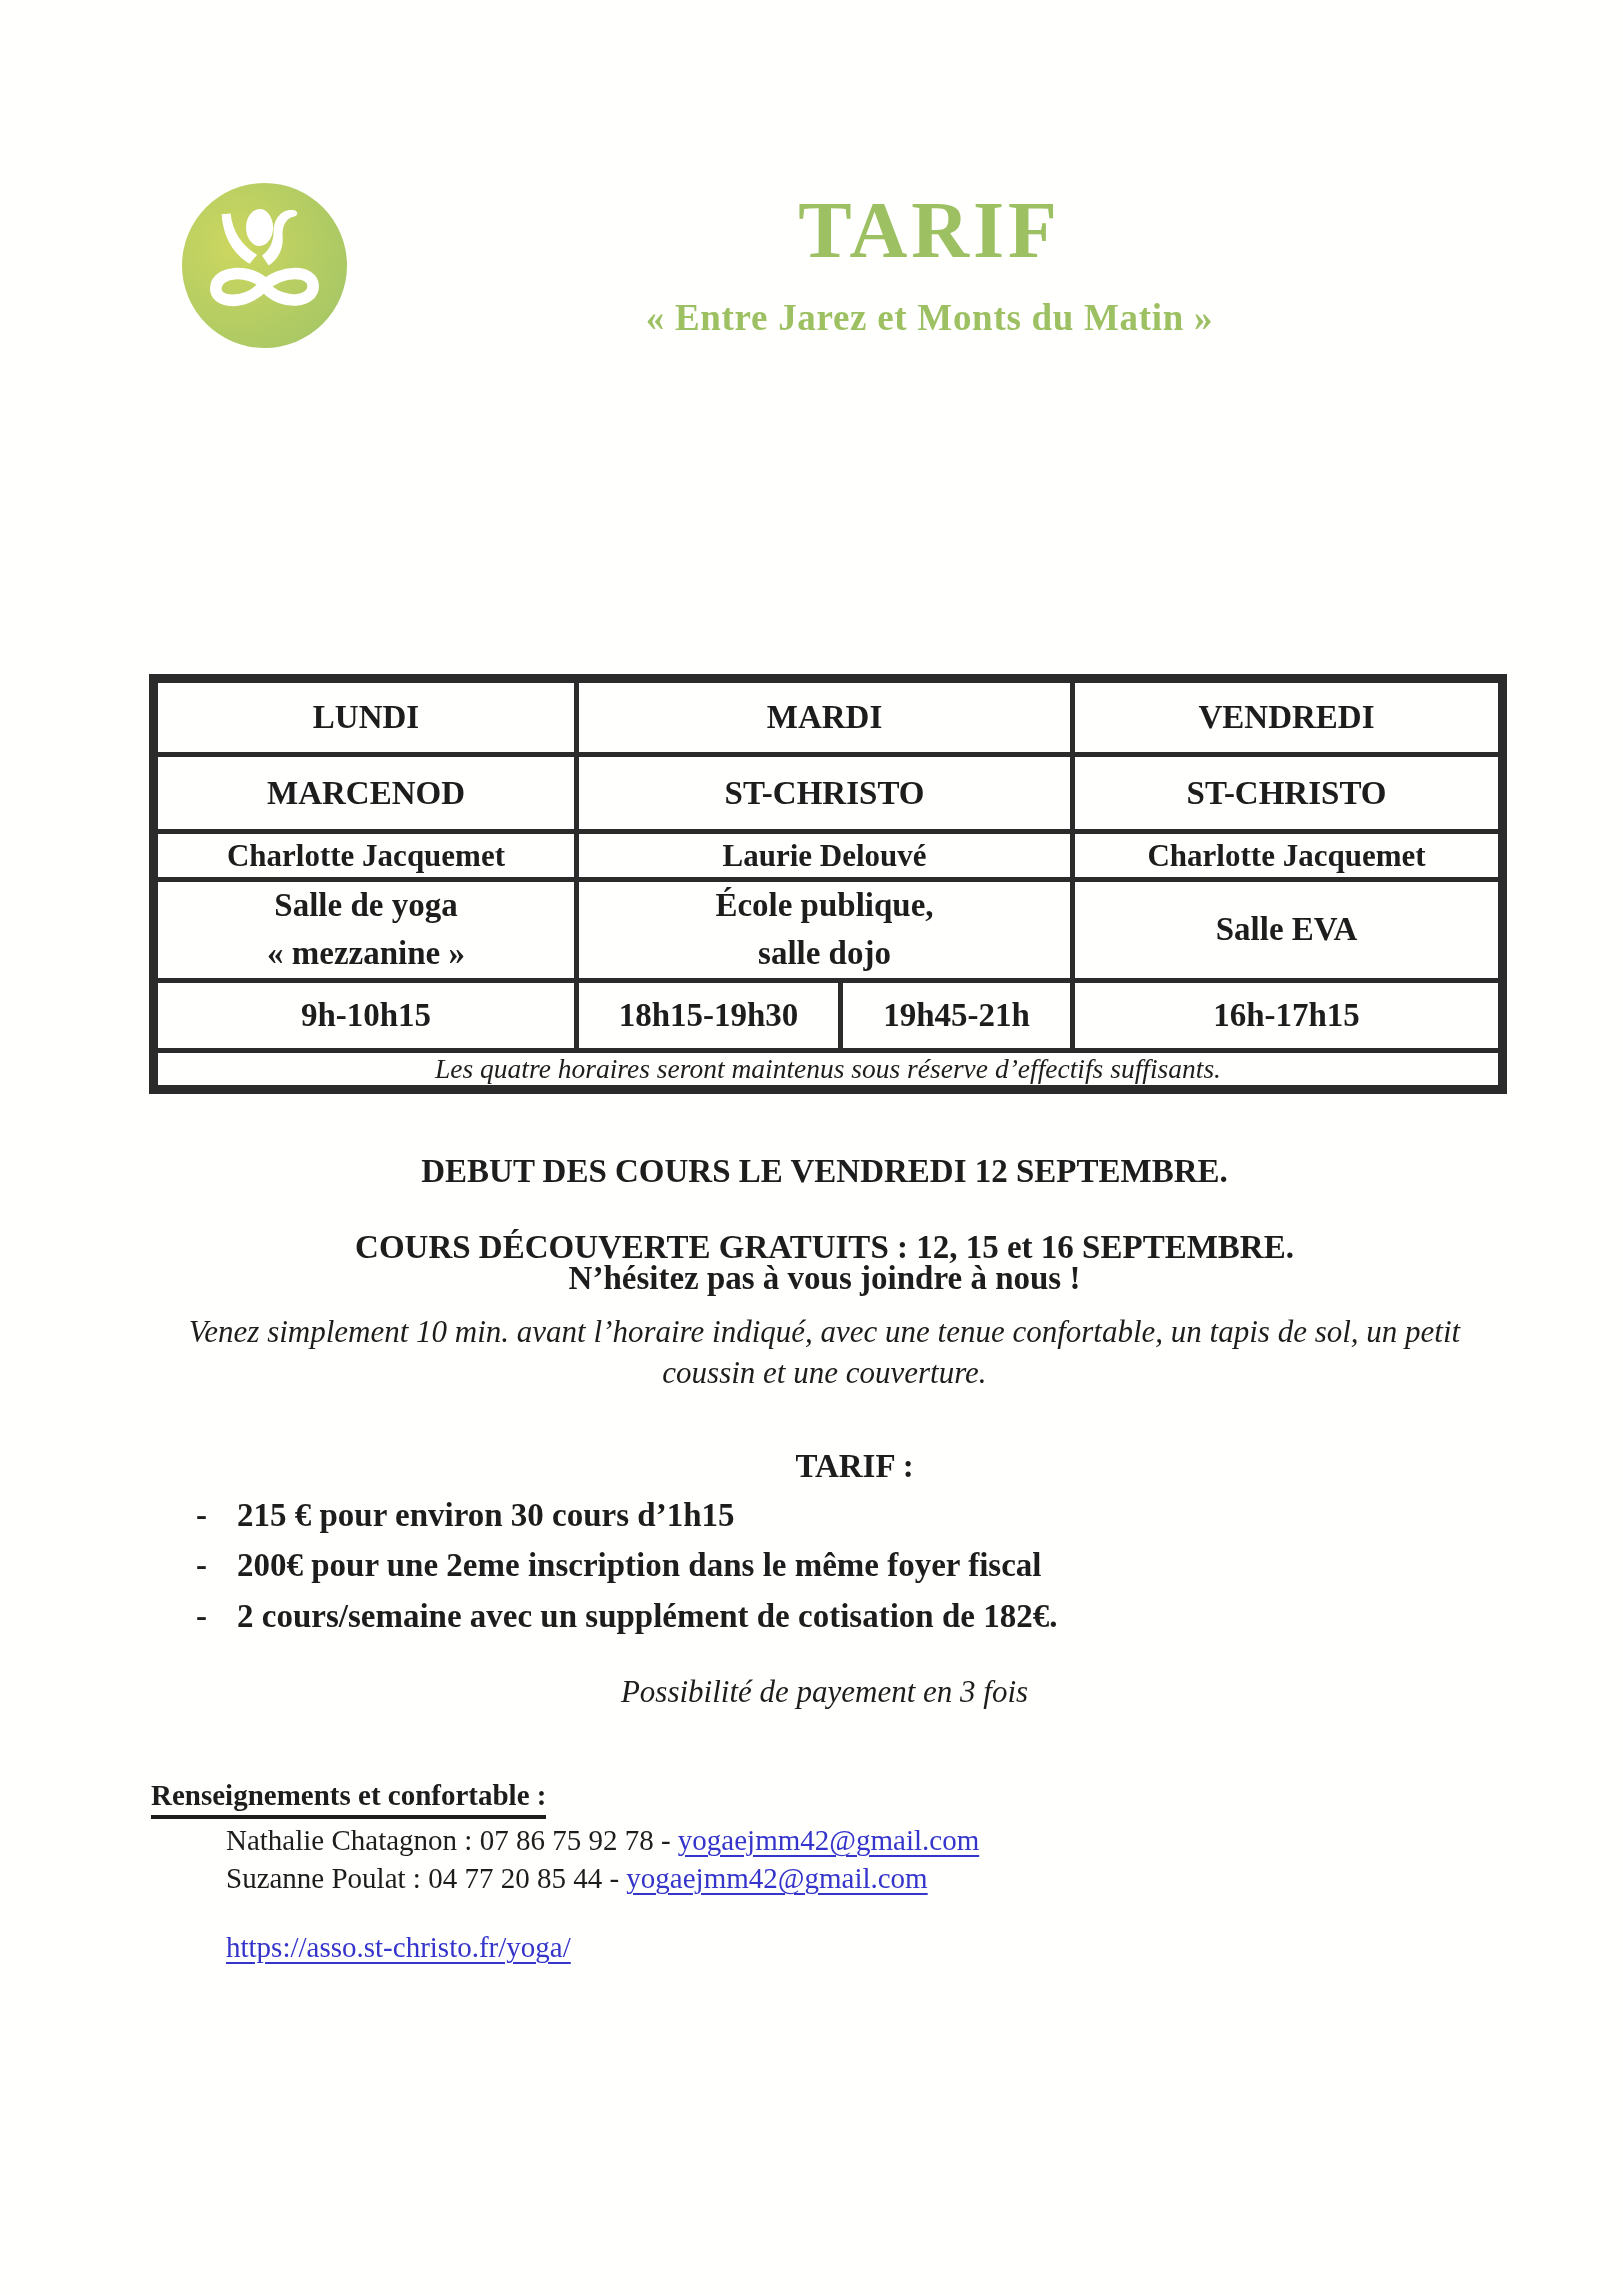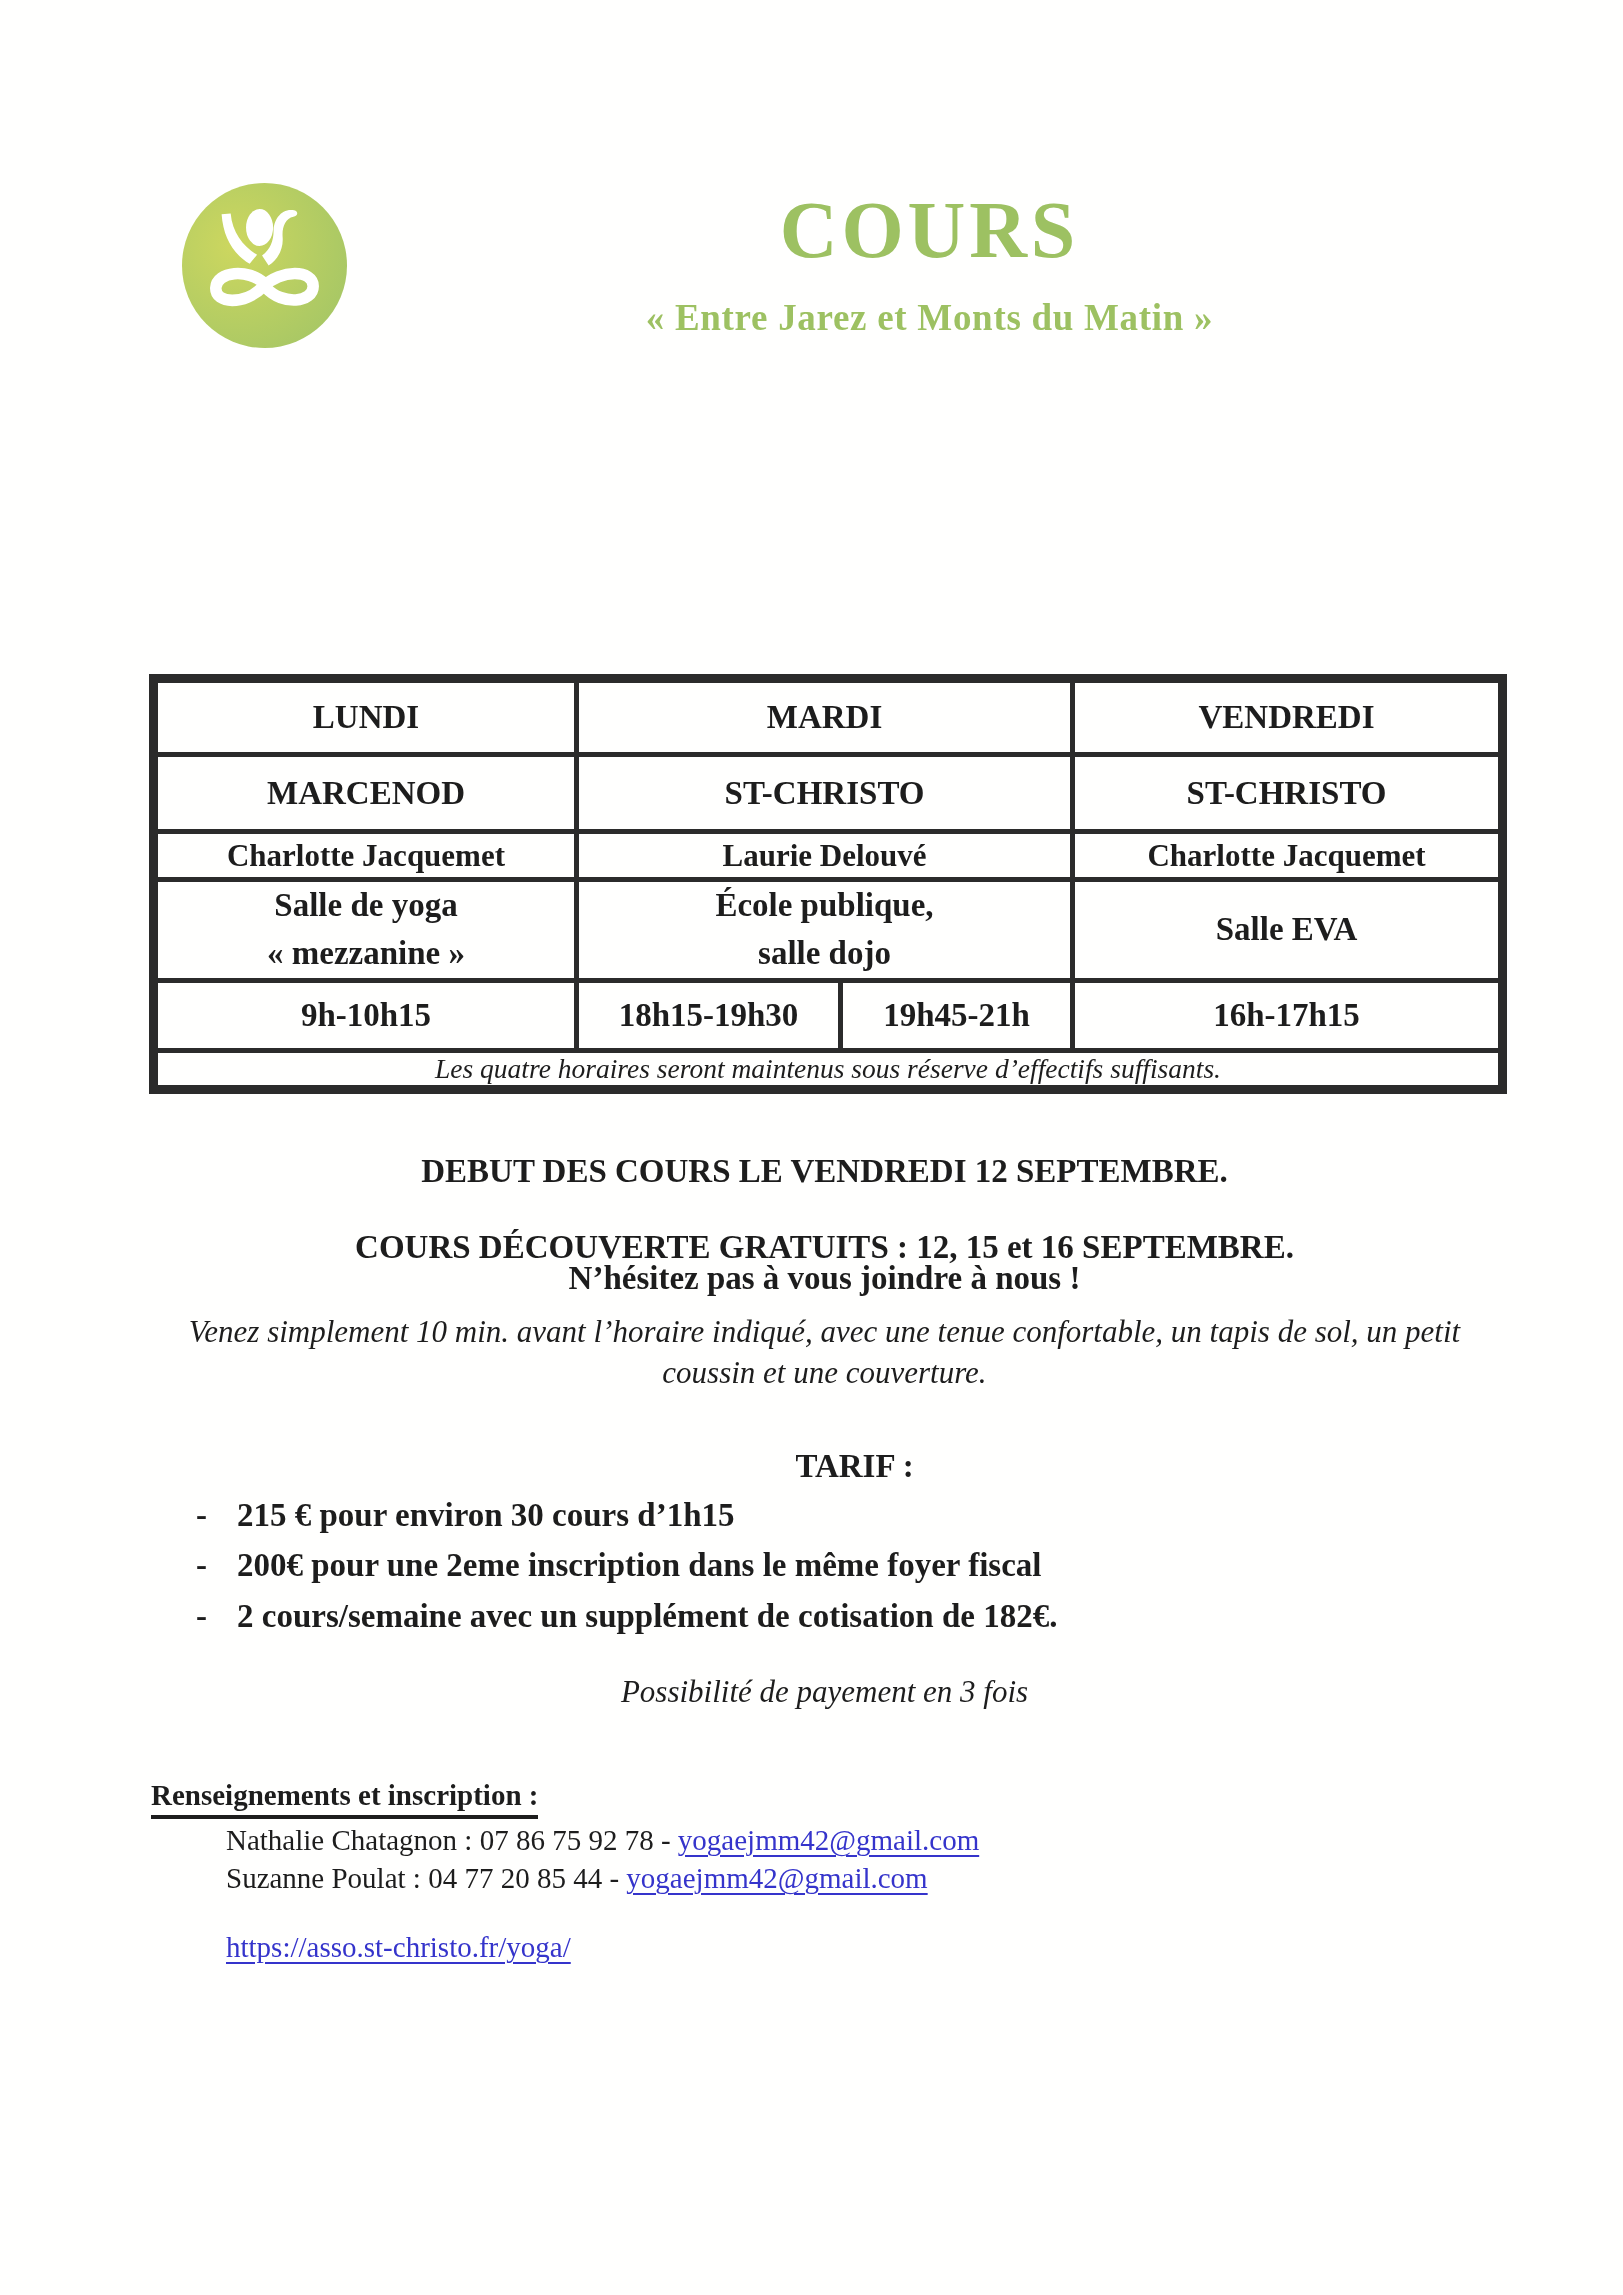--- a/index.html
+++ b/index.html
@@ -103,21 +103,21 @@
 
       <path d="M24,19 C25,33 31,43 41,49 L45.5,43.5 C37,38.5 30.5,30 29.5,18.5 Z" fill="#ffffff"></path>
 
       <path d="M68,16.5 C71,17.5 70,20 67.5,20.5 C62.5,21.5 60.5,27 61,33 C61.5,40 58,46.5 52.5,50 L48.5,44 C53.5,40.5 55.5,35 55.5,29 C55.5,22 60.5,15 68,16.5 Z" fill="#ffffff"></path>
 
       <path d="M50,61 C40,51.5 21,53.5 20.5,63.5 C20,73.5 38,74 49,63 C60,52 79.5,52.5 79.5,62.5 C79.5,72.5 61,74.5 51,63.5" fill="none" stroke="#ffffff" stroke-width="7" stroke-linecap="round"></path>
     </svg>
   </div>
 
   <div class="title-block">
-    <div class="yoga-title">COURS</div>
+    <div class="yoga-title">TARIF</div>
     <div class="yoga-subtitle">« Entre Jarez et Monts du Matin »</div>
   </div>
 
 
   <div class="table-wrap">
     <table>
       <colgroup>
           <col style="width:423px">
           <col style="width:264px">
           <col style="width:232px">
@@ -181,21 +181,21 @@
       <span>200€ pour une 2eme inscription dans le même foyer fiscal</span>
     </div>
     <div class="tarif-item">
       <span class="tarif-dash">-</span>
       <span>2 cours/semaine avec un supplément de cotisation de 182€.</span>
     </div>
   </div>
   <div class="pline i possibilite">Possibilité de payement en 3 fois</div>
 
   <div class="contact-title">
-    <span>Renseignements et inscription :</span>
+    <span>Renseignements et confortable :</span>
   </div>
   <div class="contact-line contact-1">
     <span>Nathalie Chatagnon : 07 86 75 92 78 - </span><a class="doclink" href="#">yogaejmm42@gmail.com</a>
   </div>
   <div class="contact-line contact-2">
     <span>Suzanne Poulat : 04 77 20 85 44 - </span><a class="doclink" href="#">yogaejmm42@gmail.com</a>
   </div>
   <div class="website-line">
     <a class="doclink" href="#">https://asso.st-christo.fr/yoga/</a>
   </div>

